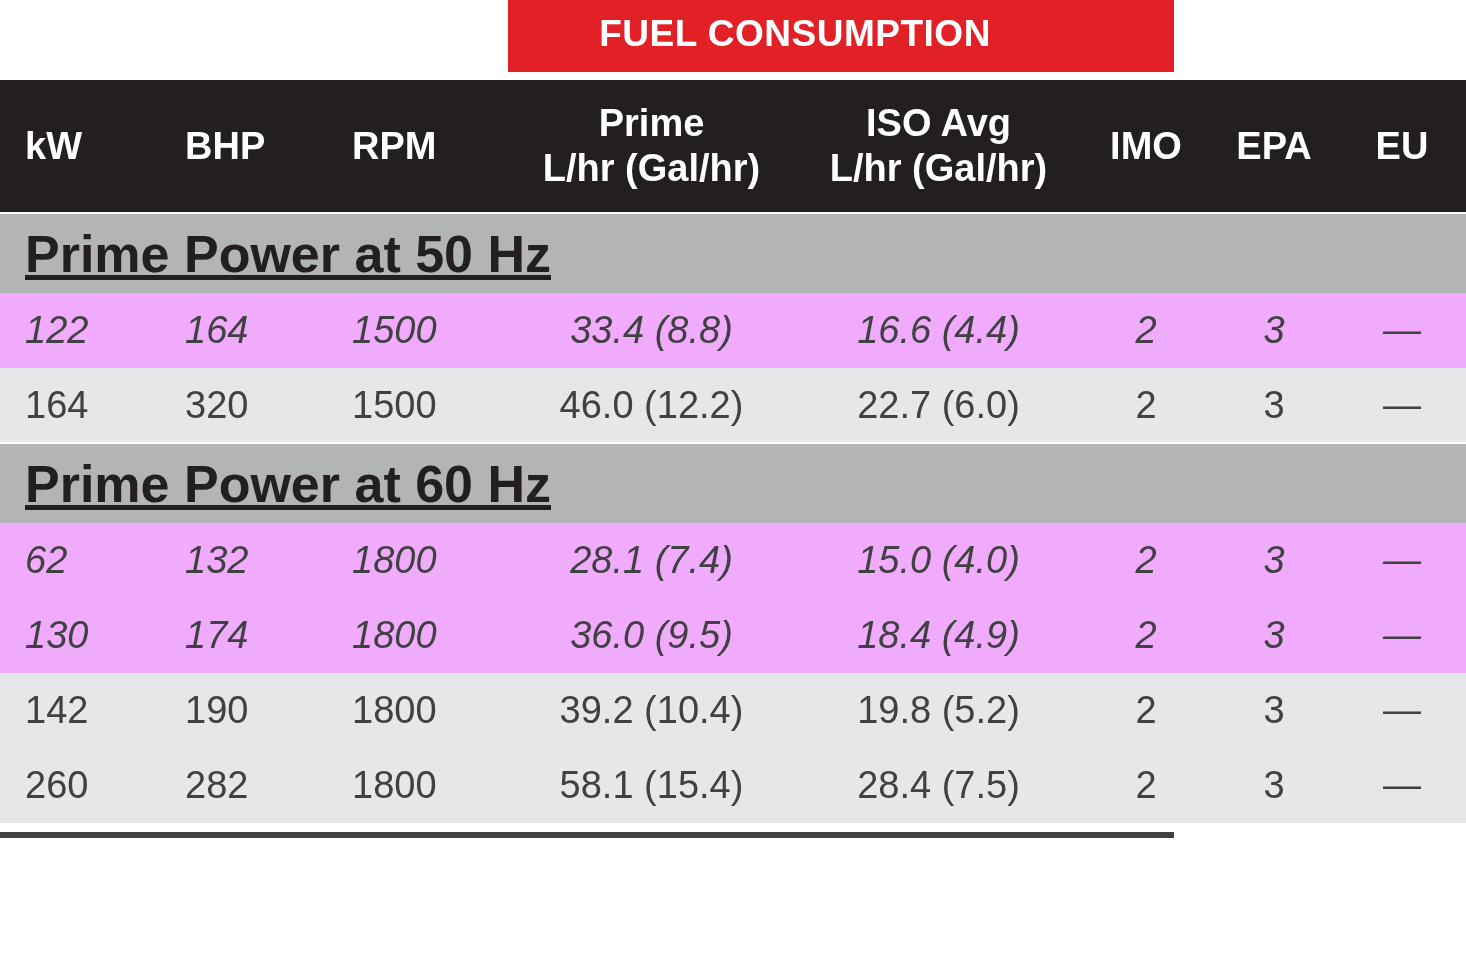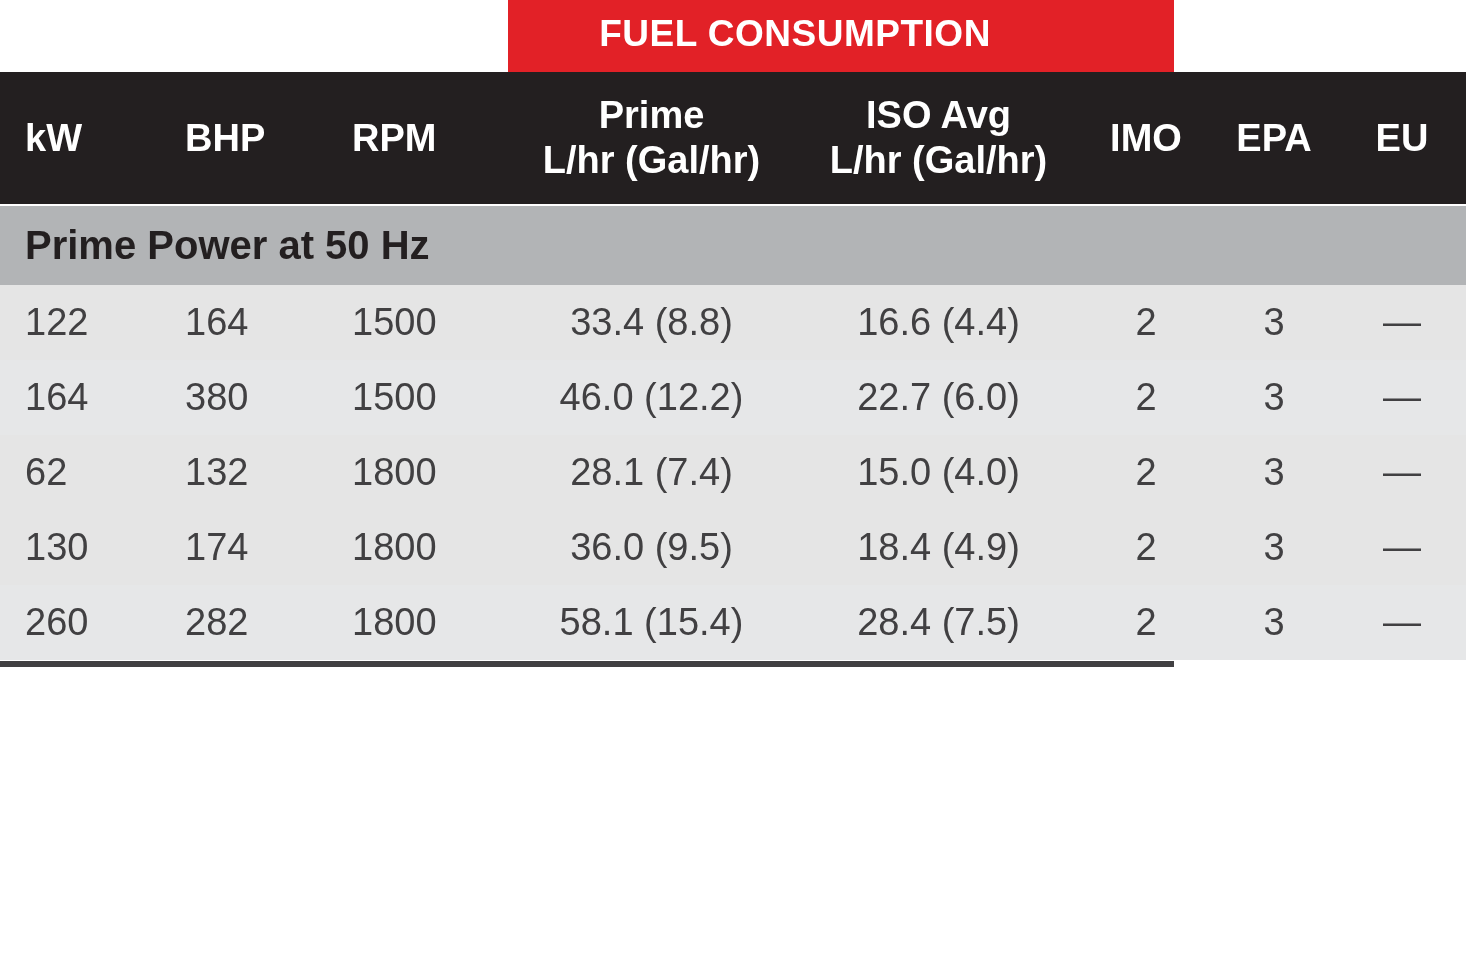--- a/index.html
+++ b/index.html
@@ -2,21 +2,21 @@
 <html><head>
 <meta charset="utf-8">
 <style>
   * { box-sizing: border-box; margin: 0; padding: 0; }
   html, body {
     width: 1466px; height: 970px;
     background: #ffffff;
     font-family: "Liberation Sans", sans-serif;
     overflow: hidden;
   }
-  .sheet { width: 1174px; height: 970px; display: flex; flex-direction: column; }
+  .sheet { width: 1174px; height: 970px; display: flex; flex-direction: column; gap: 8px; }
 
   
   .banner-row { display: flex; height: 72px; }
   .banner-spacer { width: 508px; background: #ffffff; }
   .banner { flex: 1; background: #e22127; display: flex; }
   .banner-label {
     color: #ffffff; font-weight: bold; font-size: 37px;
     display: flex; align-items: center; justify-content: center;
     letter-spacing: 0.5px; padding-bottom: 4px;
   }
@@ -37,27 +37,28 @@
   th.left, td.c0, td.c1, td.c2 { text-align: left; margin-top: 24px; }
   th.c0, td.c0 { padding-left: 25px; }
   th.c1, td.c1 { padding-left: 25px; }
   th.c2, td.c2 { padding-left: 32px; }
   th.center, td.c3, td.c4, td.c5, td.c6, td.c7 { text-align: center; }
 
   tbody td {
     font-size: 38px; font-weight: 400; color: #414042;
     height: 75px; vertical-align: middle; white-space: nowrap;
   }
-  tr.row-white td { background: #e5e5e5; }
+  tr.row-white td { background: #f0abfc; font-style: italic; }
   tr.row-alt td  { background: #e6e7e8; }
 
   tr.section-row td {
     background: #b2b4b6; color: #231f20; font-weight: bold;
-    font-size: 40px; height: 80px; padding-left: 25px; text-align: left;
+    font-size: 52px; height: 80px; padding-left: 25px; text-align: left;
     border-top: 2px solid #ffffff;
+    text-decoration: underline;
   }
 
   .bottom-rule { height: 6px; background: #414042; margin-top: 1px; }
 </style>
 </head>
 <body>
 
 <div class="sheet">
 
   <div class="banner-row">
@@ -105,27 +106,30 @@
           <td class="c1">164</td>
           <td class="c2">1500</td>
           <td class="c3">33.4 (8.8)</td>
           <td class="c4">16.6 (4.4)</td>
           <td class="c5">2</td>
           <td class="c6">3</td>
           <td class="c7">—</td>
         </tr>
         <tr class="row-alt">
           <td class="c0">164</td>
-          <td class="c1">380</td>
+          <td class="c1">320</td>
           <td class="c2">1500</td>
           <td class="c3">46.0 (12.2)</td>
           <td class="c4">22.7 (6.0)</td>
           <td class="c5">2</td>
           <td class="c6">3</td>
           <td class="c7">—</td>
+        </tr>
+        <tr class="section-row">
+          <td colspan="8">Prime Power at 60 Hz</td>
         </tr>
         <tr class="row-white">
           <td class="c0">62</td>
           <td class="c1">132</td>
           <td class="c2">1800</td>
           <td class="c3">28.1 (7.4)</td>
           <td class="c4">15.0 (4.0)</td>
           <td class="c5">2</td>
           <td class="c6">3</td>
           <td class="c7">—</td>
@@ -134,20 +138,30 @@
           <td class="c0">130</td>
           <td class="c1">174</td>
           <td class="c2">1800</td>
           <td class="c3">36.0 (9.5)</td>
           <td class="c4">18.4 (4.9)</td>
           <td class="c5">2</td>
           <td class="c6">3</td>
           <td class="c7">—</td>
         </tr>
         <tr class="row-alt">
+          <td class="c0">142</td>
+          <td class="c1">190</td>
+          <td class="c2">1800</td>
+          <td class="c3">39.2 (10.4)</td>
+          <td class="c4">19.8 (5.2)</td>
+          <td class="c5">2</td>
+          <td class="c6">3</td>
+          <td class="c7">—</td>
+        </tr>
+        <tr class="row-alt">
           <td class="c0">260</td>
           <td class="c1">282</td>
           <td class="c2">1800</td>
           <td class="c3">58.1 (15.4)</td>
           <td class="c4">28.4 (7.5)</td>
           <td class="c5">2</td>
           <td class="c6">3</td>
           <td class="c7">—</td>
         </tr>
       </tbody>

